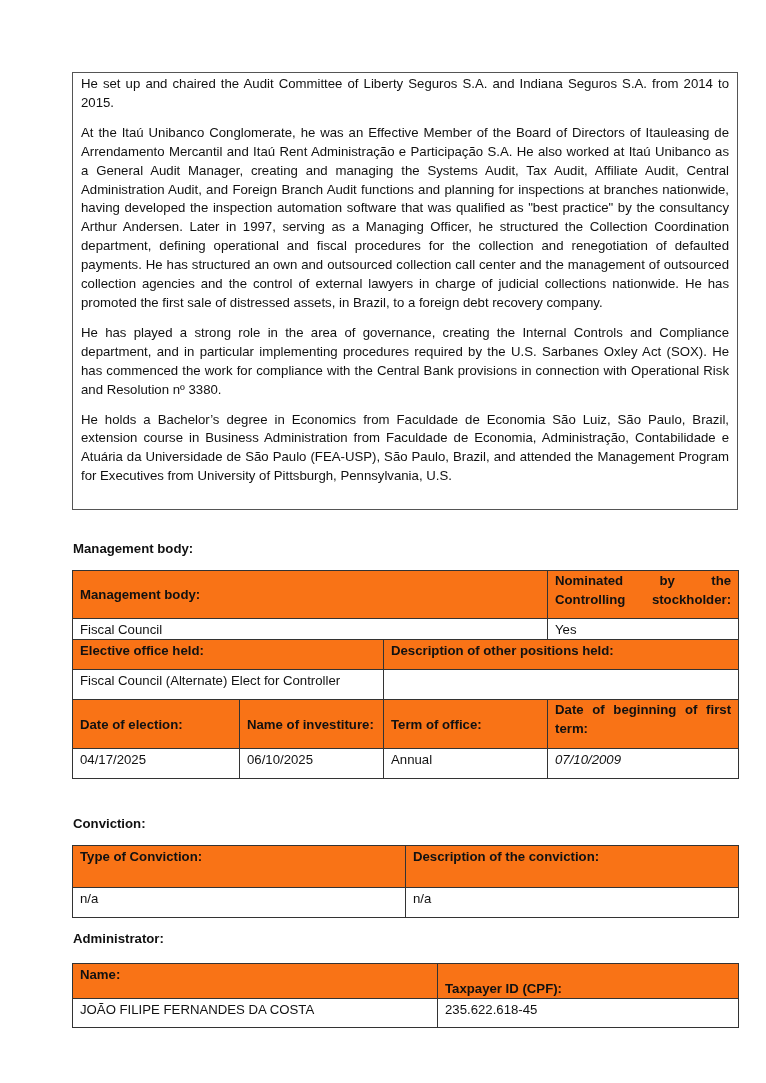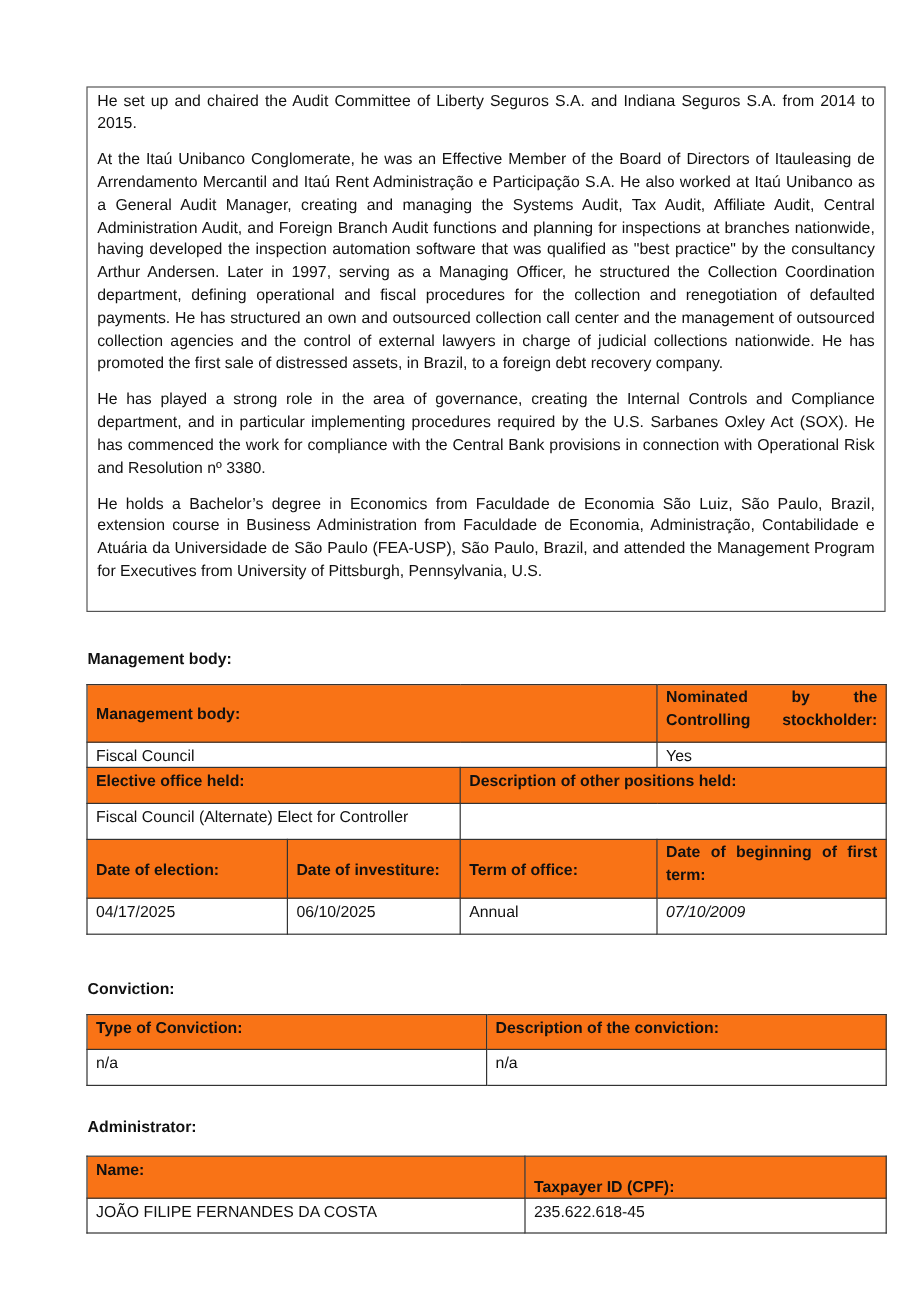--- a/index.html
+++ b/index.html
@@ -44,42 +44,42 @@
   <tr style="height:30px;">
     <td class="hd" colspan="2" style="padding-top:1px;">Elective office held:</td>
     <td class="hd" colspan="2" style="padding-top:1px;">Description of other positions held:</td>
   </tr>
   <tr style="height:30px;">
     <td colspan="2" style="padding-top:1px;">Fiscal Council (Alternate) Elect for Controller</td>
     <td colspan="2"></td>
   </tr>
   <tr style="height:49px;">
     <td class="hd mid">Date of election:</td>
-    <td class="hd mid">Date of investiture:</td>
+    <td class="hd mid">Name of investiture:</td>
     <td class="hd mid">Term of office:</td>
     <td class="hd" style="padding-top:0; text-align:justify;">Date of beginning of first term:</td>
   </tr>
   <tr style="height:30px;">
     <td style="padding-top:1px;">04/17/2025</td>
     <td style="padding-top:1px;">06/10/2025</td>
     <td style="padding-top:1px;">Annual</td>
     <td style="padding-top:1px;font-style:italic;">07/10/2009</td>
   </tr>
 </tbody>
   </table>
 
 <div class="section-title" style="top:816px;">Conviction:</div>
 
 <table style="left:72px; top:845px; width:666px;">
   <colgroup>
       <col style="width:333px">
       <col style="width:333px">
     </colgroup>
   <tbody>
-      <tr style="height:29px;">
+      <tr style="height:42px;">
     <td class="hd" style="padding-top:1px;">Type of Conviction:</td>
     <td class="hd" style="padding-top:1px;">Description of the conviction:</td>
   </tr>
   <tr style="height:30px;">
     <td style="padding-top:1px;">n/a</td>
     <td style="padding-top:1px;">n/a</td>
   </tr>
 </tbody>
   </table>
 

